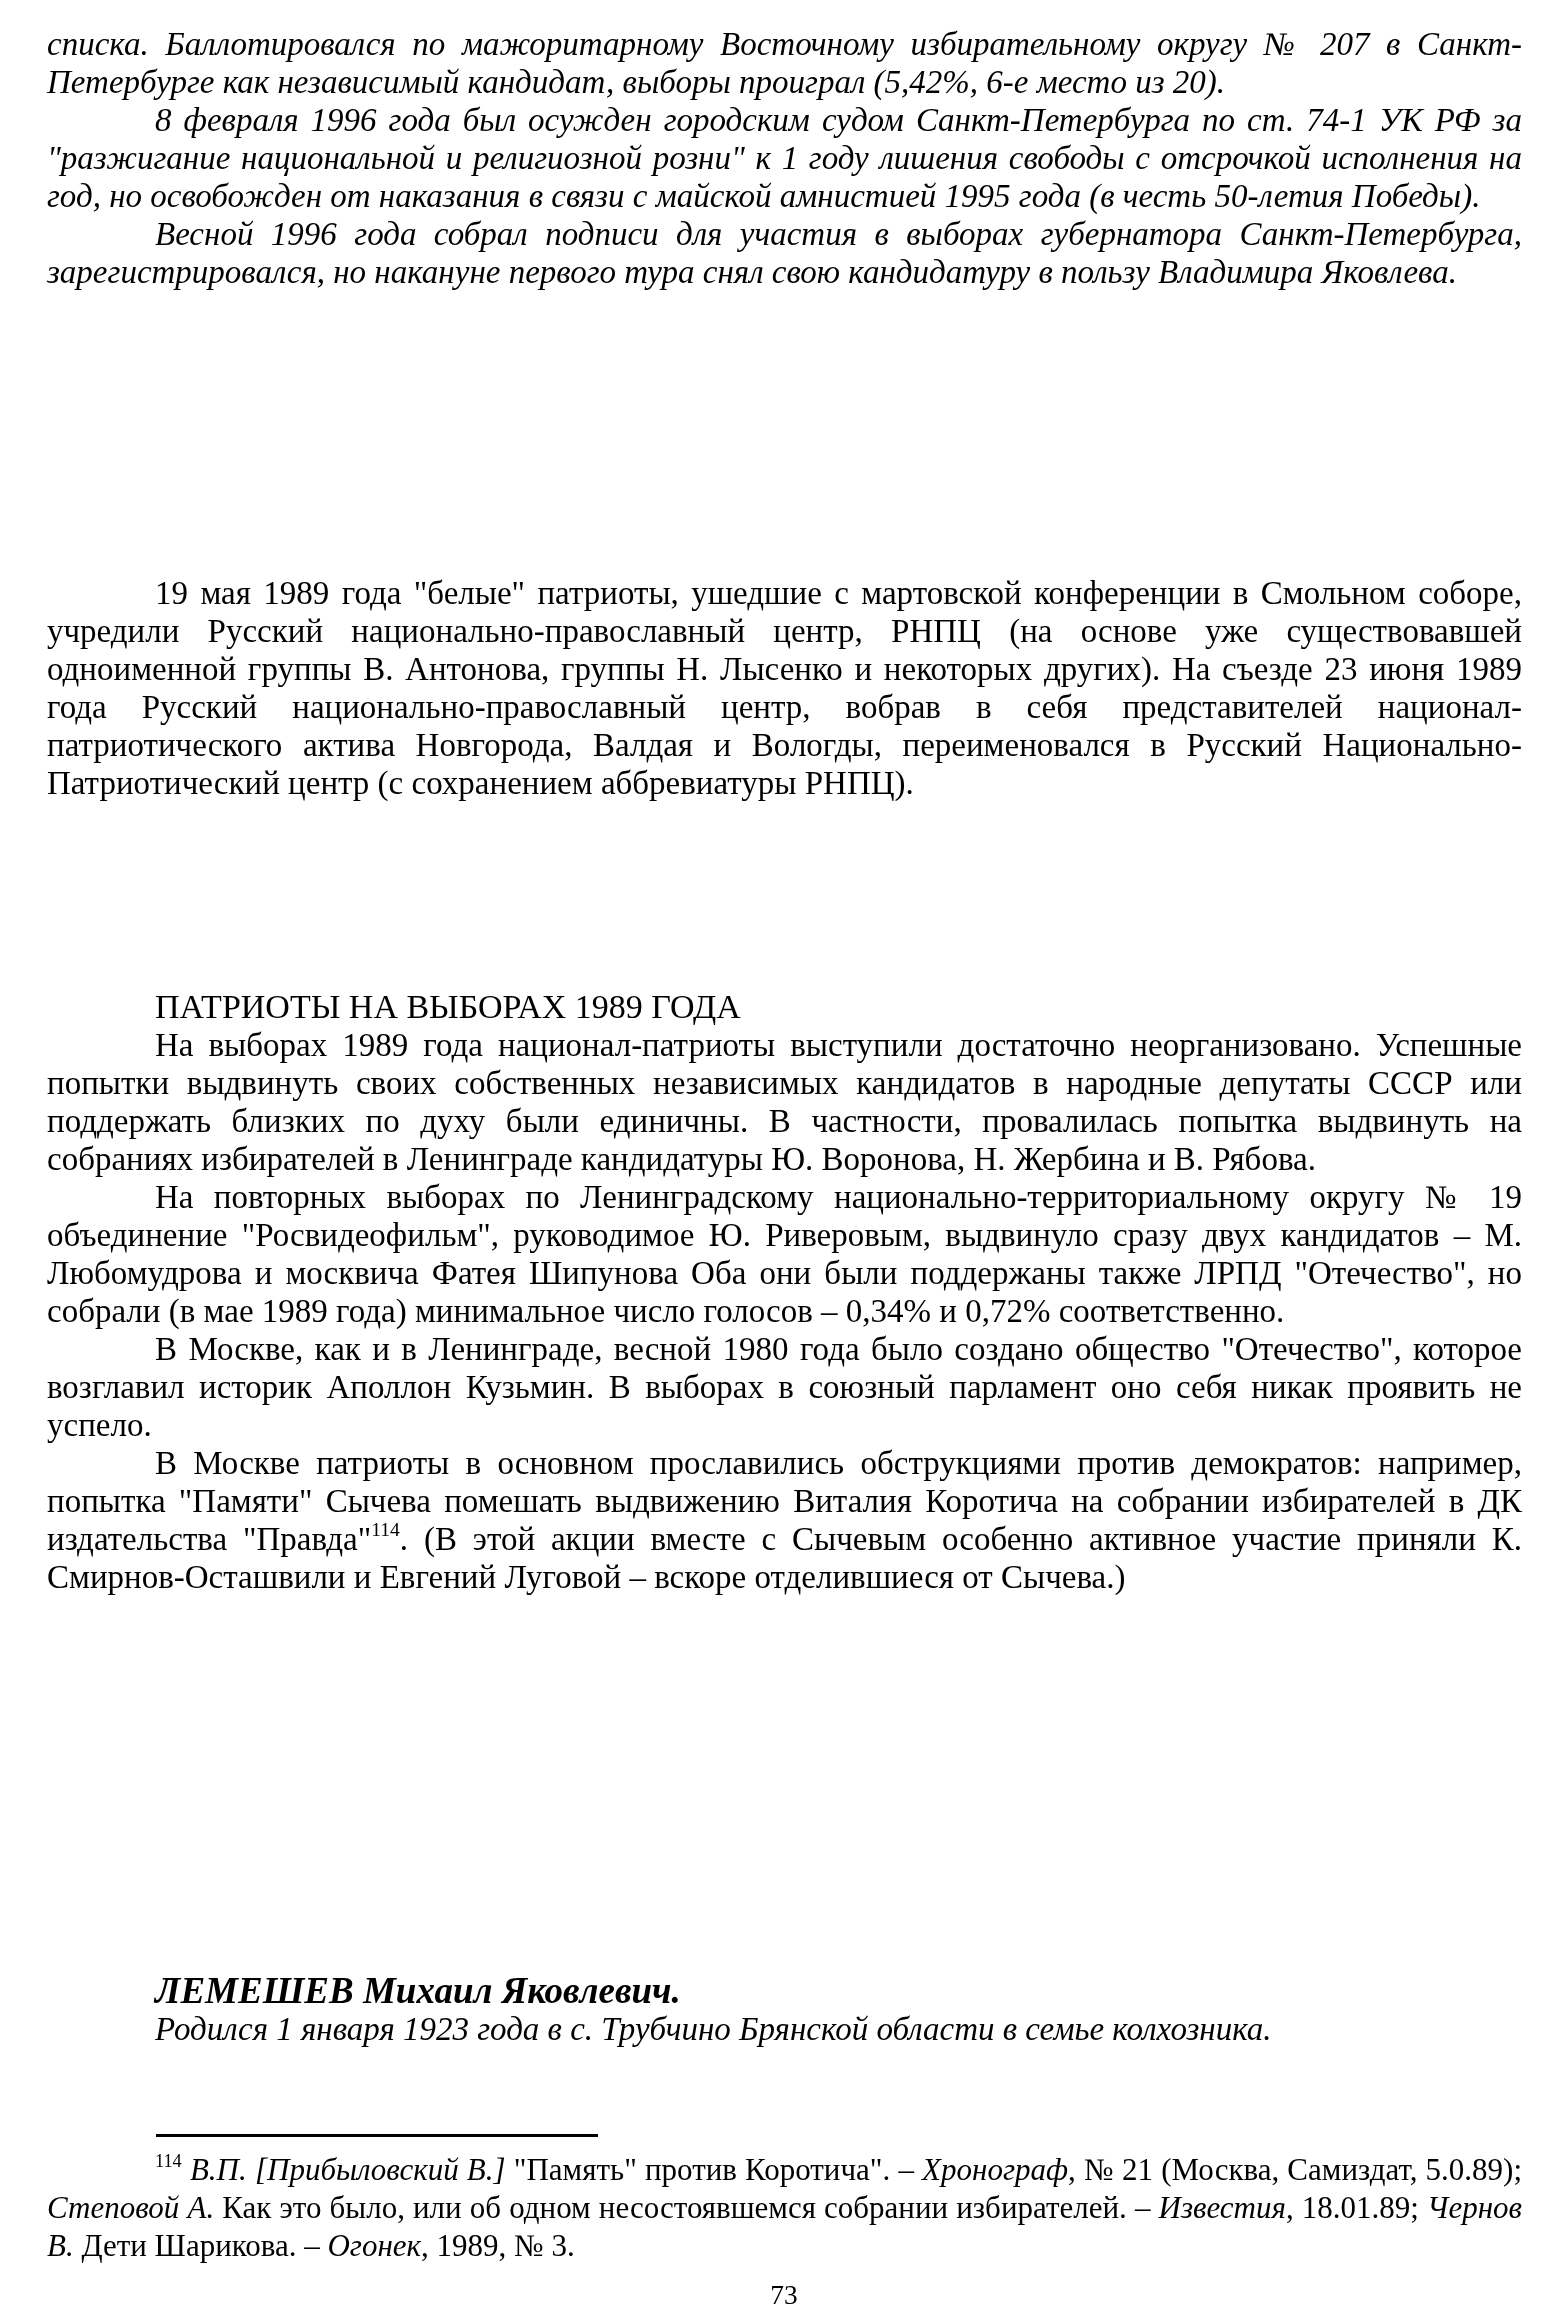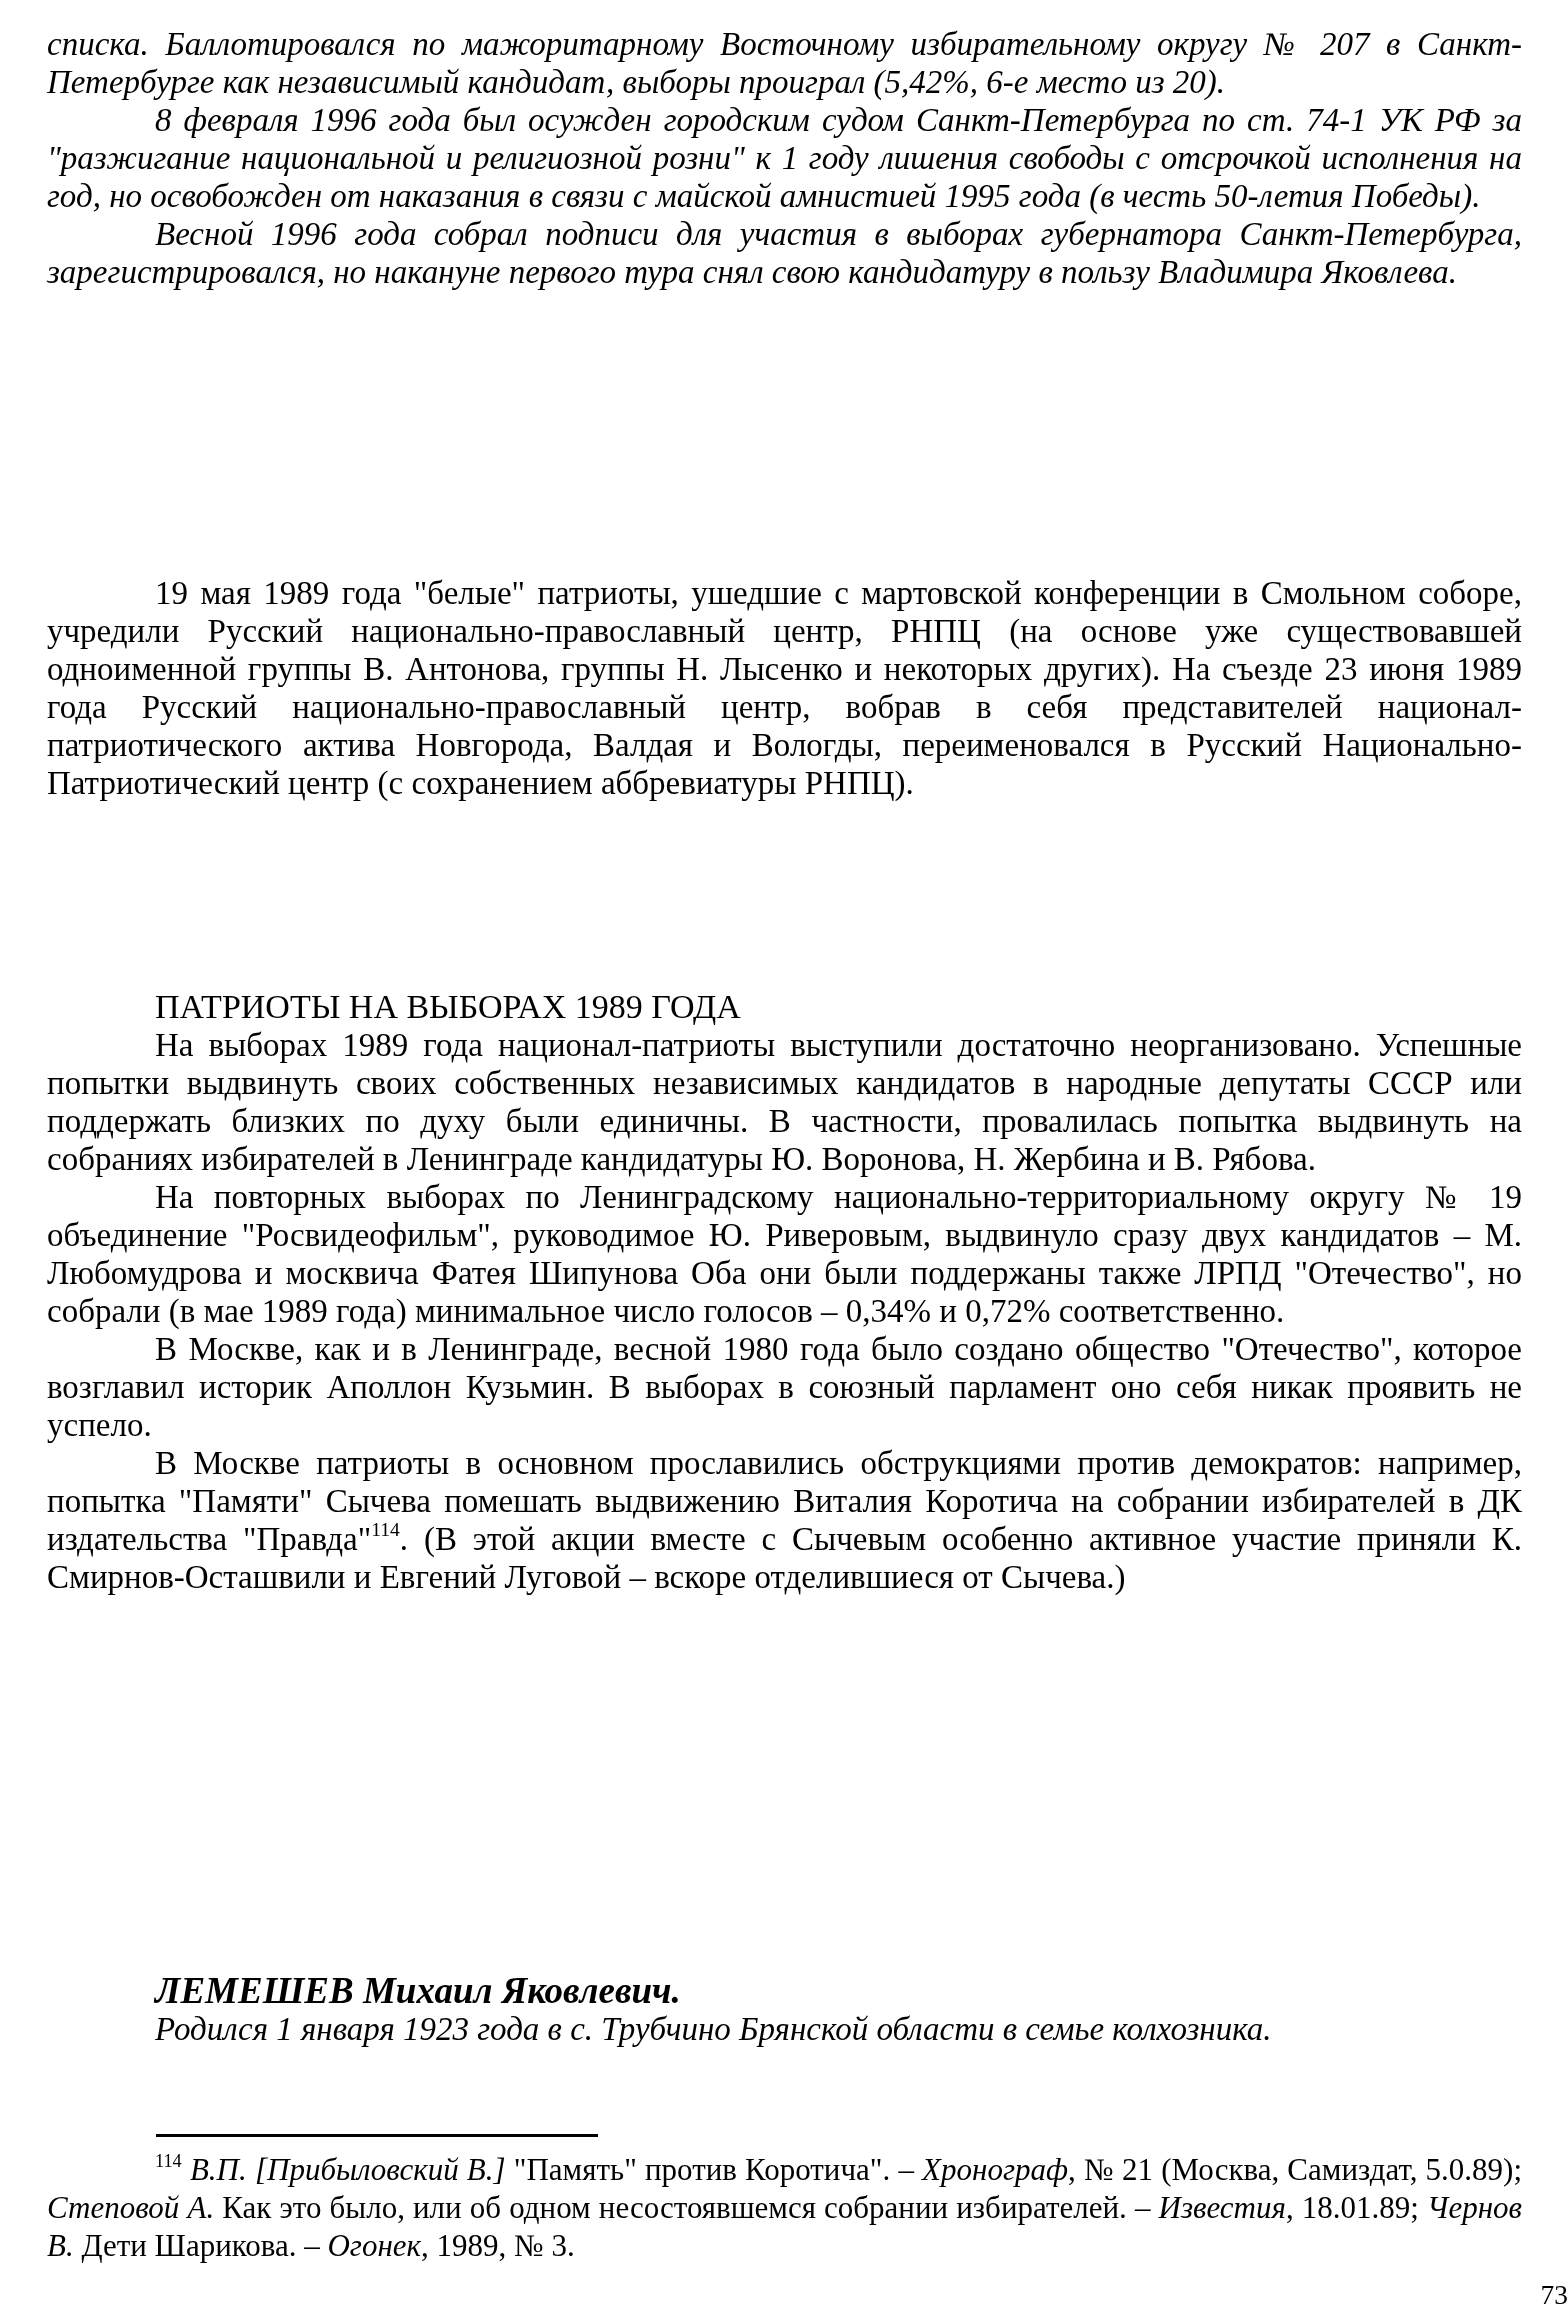--- a/index.html
+++ b/index.html
@@ -11,21 +11,21 @@
   .p.indent { text-indent: 108px; }
   .p.last-left { text-align-last: left; }
   .it { font-style: italic; }
   .heading { font-size: 34px; font-weight: normal; line-height: 39px; margin: 0; padding-left: 108px; }
   .bio-name { font-size: 37px; font-weight: bold; font-style: italic; line-height: 38px; margin: 0; padding-left: 108px; }
   .bio-line { font-size: 33px; font-style: italic; line-height: 38px; margin: 0; padding-left: 108px; }
   sup { font-size: 19.6px; line-height: 0; vertical-align: 14.4px; }
   .rule { position: absolute; left: 156px; top: 2134px; width: 442px; height: 3.3px; background: #000; }
   .fn { font-size: 31px; line-height: 38px; text-align: justify; margin: 0; text-indent: 108px; }
   .fn sup { font-size: 18.3px; vertical-align: 13px; }
-  .pagenum { position: absolute; top: 2280px; left: 0; width: 1568px; text-align: right; font-size: 27.4px; line-height: 30px; }
+  .pagenum { position: absolute; top: 2280px; left: 0; width: 1568px; text-align: center; font-size: 27.4px; line-height: 30px; }
 </style>
 </head>
 <body>
 
 <div class="page">
 
   <div class="block" style="top: 25px;">
     <p class="p it last-left">списка. Баллотировался по мажоритарному Восточному избирательному округу № 207 в Санкт-Петербурге как независимый кандидат, выборы проиграл (5,42%, 6-е место из 20).</p>
     <p class="p it indent last-left">8 февраля 1996 года был осужден городским судом Санкт-Петербурга по ст. 74-1 УК РФ за "разжигание национальной и религиозной розни" к 1 году лишения свободы с отсрочкой исполнения на год, но освобожден от наказания в связи с майской амнистией 1995 года (в честь 50-летия Победы).</p>
     <p class="p it indent last-left">Весной 1996 года собрал подписи для участия в выборах губернатора Санкт-Петербурга, зарегистрировался, но накануне первого тура снял свою кандидатуру в пользу Владимира Яковлева.</p>

